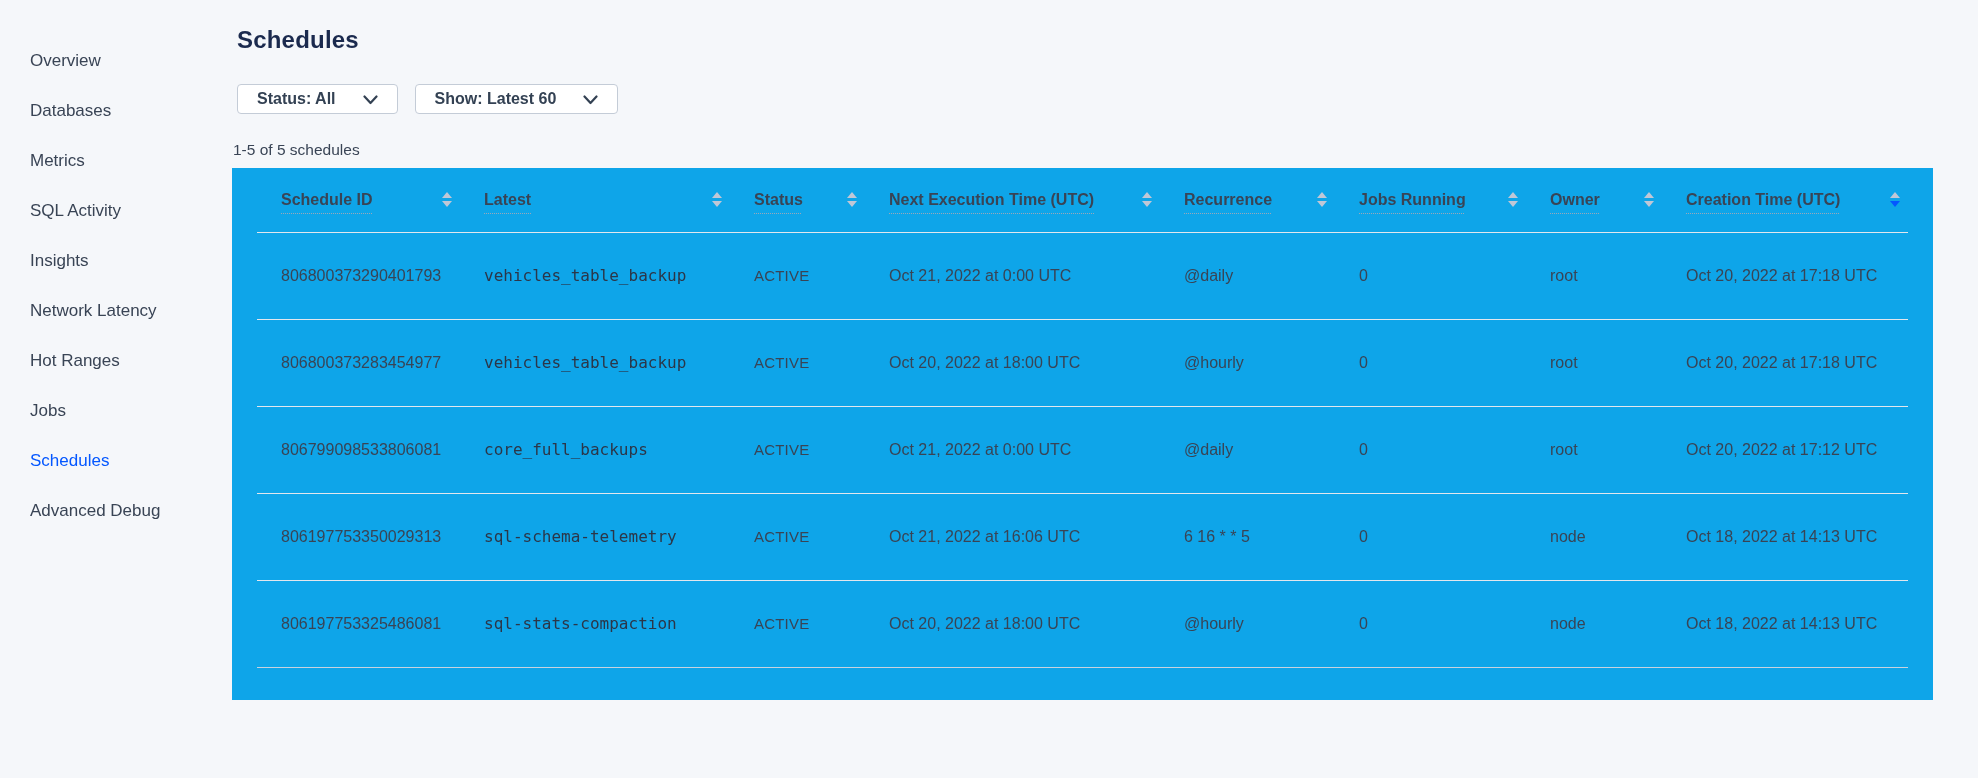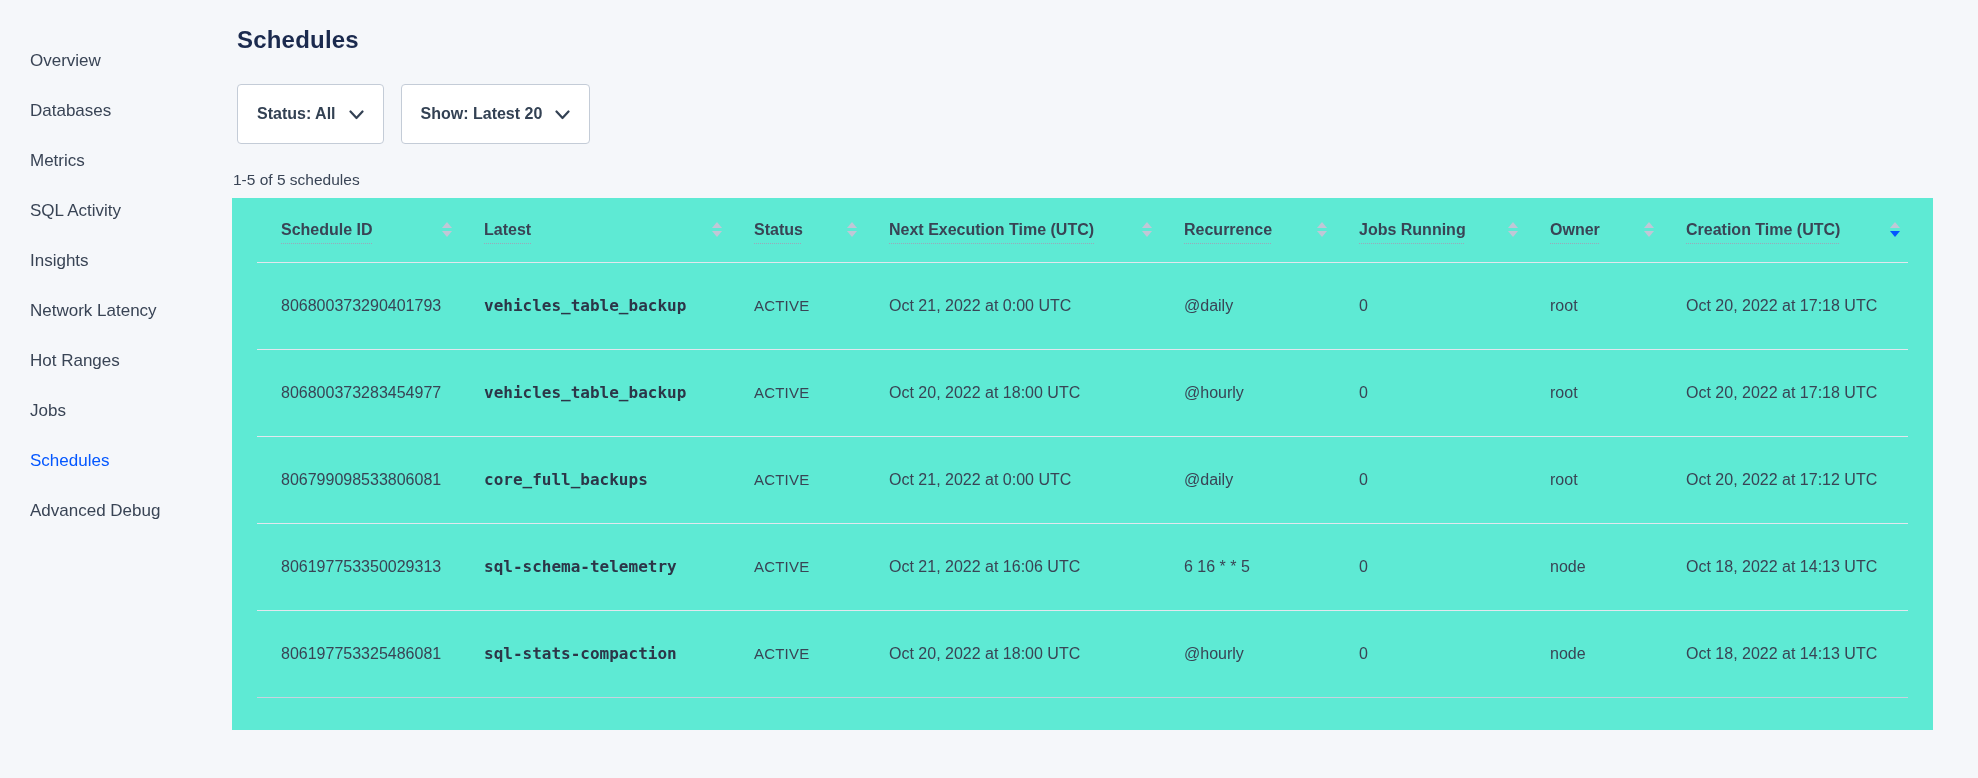--- a/index.html
+++ b/index.html
@@ -24,33 +24,33 @@
 
   
   .main { position:absolute; left:232px; top:0; width:1701px; }
   .page-title {
     margin:24px 0 0 5px;
     font-size:24px; line-height:32px; font-weight:700;
     color:#1b2a4e; letter-spacing:.2px;
   }
   .filters { display:flex; gap:17px; margin:28px 0 0 5px; }
   .filter-btn {
-    height:60px; padding:0 19px;
+    height:30px; padding:0 19px;
     background:#fff; border:1px solid #c4ccd7; border-radius:4px;
-    display:flex; align-items:center; gap:13px;
+    display:flex; align-items:center; gap:27px;
     font-family:"Liberation Sans", sans-serif;
     font-size:16px; font-weight:700; color:#334153;
     cursor:pointer;
   }
   .chevron { display:flex; margin-top:2px; }
 
   .results-count { margin:27px 0 9px 1px; font-size:15.5px; color:#394455; }
 
   
-  .card { background:#5eead4; padding:0 25px 32px 25px; width:1701px; }
+  .card { background:#0ea5e9; padding:0 25px 32px 25px; width:1701px; }
   table { width:1651px; border-collapse:collapse; table-layout:fixed; }
   col.c1{width:203px} col.c2{width:270px} col.c3{width:135px} col.c4{width:295px}
   col.c5{width:175px} col.c6{width:191px} col.c7{width:136px} col.c8{width:246px}
 
   thead th {
     height:64px; vertical-align:middle; text-align:left;
     border-bottom:1px solid #e2e7ee; cursor:pointer;
   }
   .th-inner {
     display:flex; align-items:center; justify-content:space-between;
@@ -67,21 +67,21 @@
   .arrow-down.active { border-top-color:#0457ff; }
 
   tbody td {
     height:87px; vertical-align:middle;
     padding-left:24px; font-size:16px; color:#394455;
     border-bottom:1px solid #e2e7ee; white-space:nowrap;
   }
   tbody tr:last-child td { border-bottom:1px solid #c9d2de; }
   td.mono {
     font-family:"DejaVu Sans Mono", monospace;
-    font-weight:700; font-size:16px; color:#2c3648;
+    font-weight:400; font-size:16px; color:#2c3648;
   }
   td.status { font-size:15px; letter-spacing:.2px; }
 </style>
 </head>
 <body>
 
 <nav class="sidebar">
   <div class="nav-item">
       <span>Overview</span>
     </div>
@@ -120,21 +120,21 @@
   <div class="filters">
     <button class="filter-btn">
       <span>Status: All</span>
       <span class="chevron">
         <svg width="15" height="10" viewBox="0 0 15 10">
             <path d="M1.5 1.5 L7.5 8 L13.5 1.5" stroke="#334153" stroke-width="2.2" fill="none" stroke-linecap="round" stroke-linejoin="round"></path>
           </svg>
       </span>
     </button>
     <button class="filter-btn">
-      <span>Show: Latest 20</span>
+      <span>Show: Latest 60</span>
       <span class="chevron">
         <svg width="15" height="10" viewBox="0 0 15 10">
             <path d="M1.5 1.5 L7.5 8 L13.5 1.5" stroke="#334153" stroke-width="2.2" fill="none" stroke-linecap="round" stroke-linejoin="round"></path>
           </svg>
       </span>
     </button>
   </div>
 
   <div class="results-count">1-5 of 5 schedules</div>
 

